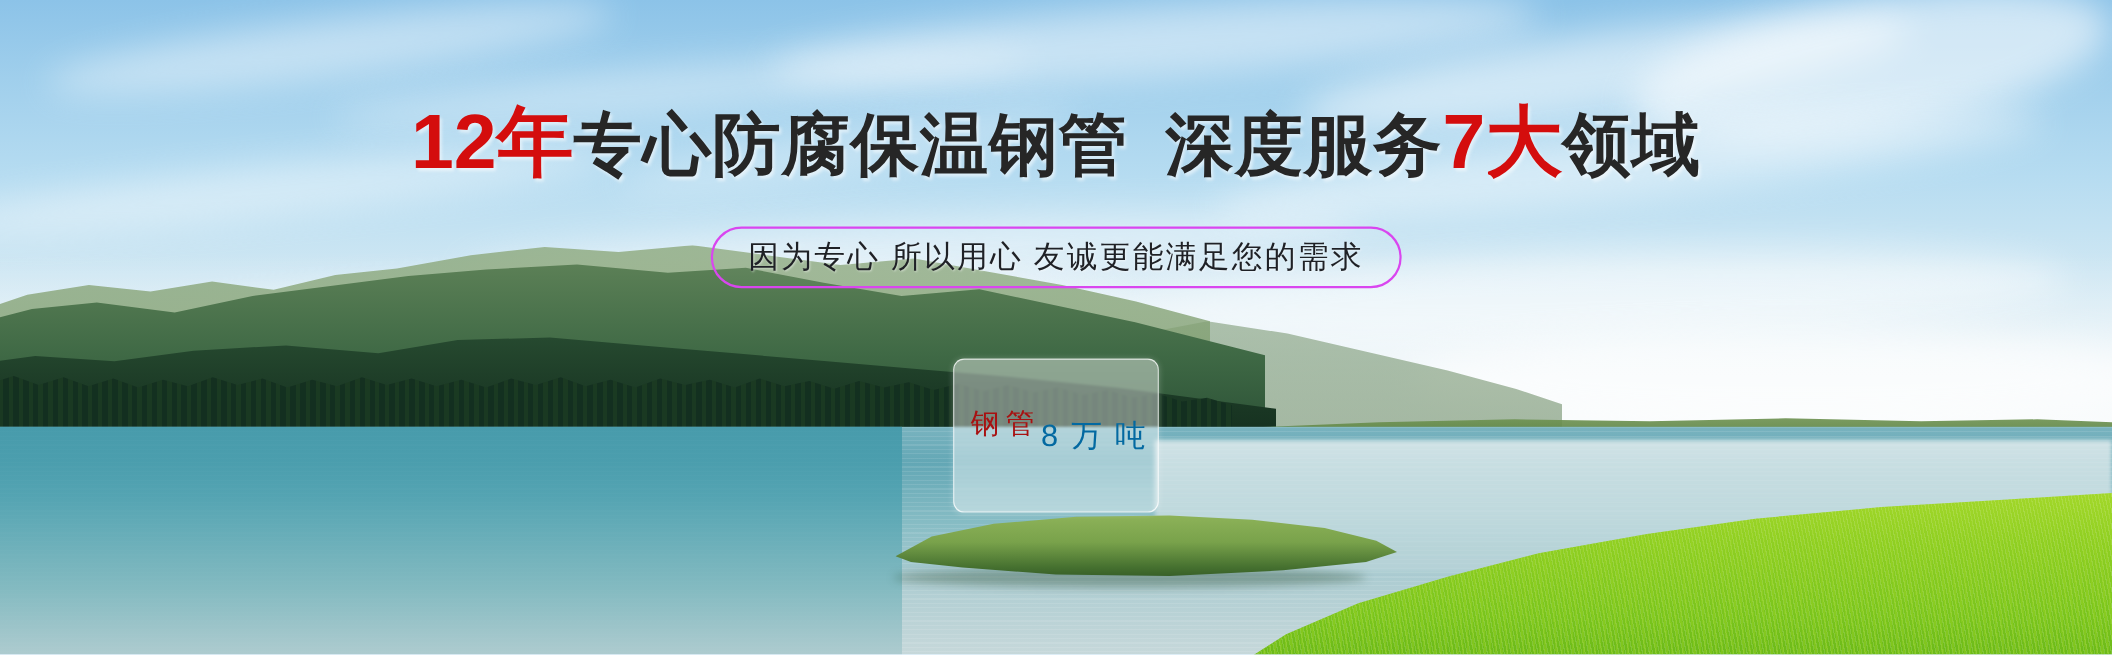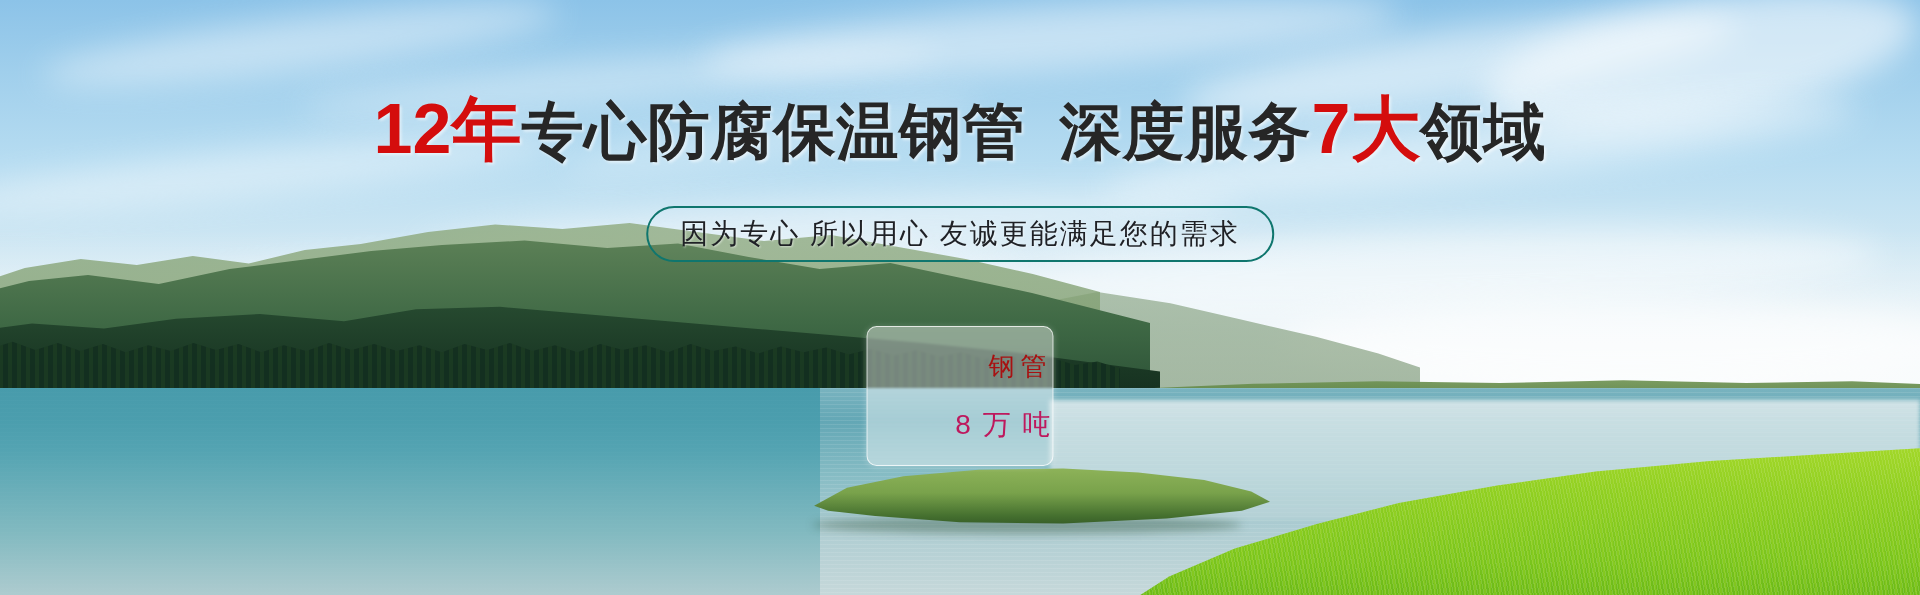--- a/index.html
+++ b/index.html
@@ -238,21 +238,21 @@
   .subtitle-pill {
     position: absolute;
     left: 50%;
     top: 206px;
     transform: translateX(-50%);
     height: 52px;
     padding: 0 32px;
     display: flex;
     align-items: center;
     justify-content: center;
-    border: 2px solid #0f766e;
+    border: 2px solid #d946ef;
     border-radius: 28px;
     background: rgba(255,255,255,.04);
   }
   .subtitle-text {
     font-size: 28px;
     color: #1f2126;
     letter-spacing: 2px;
     white-space: nowrap;
     text-shadow: 1px 1px 2px rgba(255,255,255,.5);
   }
@@ -266,35 +266,35 @@
     gap: 25px;
   }
   .stat-card {
     width: 185px;
     height: 138px;
     border-radius: 10px;
     border: 1px solid rgba(255,255,255,.75);
     background: rgba(255,255,255,.42);
     box-shadow: 0 1px 6px rgba(255,255,255,.25);
     display: flex;
-    flex-direction: column;
-    align-items: flex-end;
+    flex-direction: row;
+    align-items: center;
     justify-content: center;
     backdrop-filter: blur(1px);
   }
   .stat-label {
     font-size: 26px;
     color: #a81111;
     letter-spacing: 6px;
     text-indent: 6px;
     margin-bottom: 22px;
   }
   .stat-value {
     font-size: 28px;
-    color: #be185d;
+    color: #0369a1;
     letter-spacing: 2px;
     white-space: nowrap;
   }
   .stat-value sup {
     font-size: 16px;
     vertical-align: super;
     line-height: 0;
   }
 </style>
 </head>

